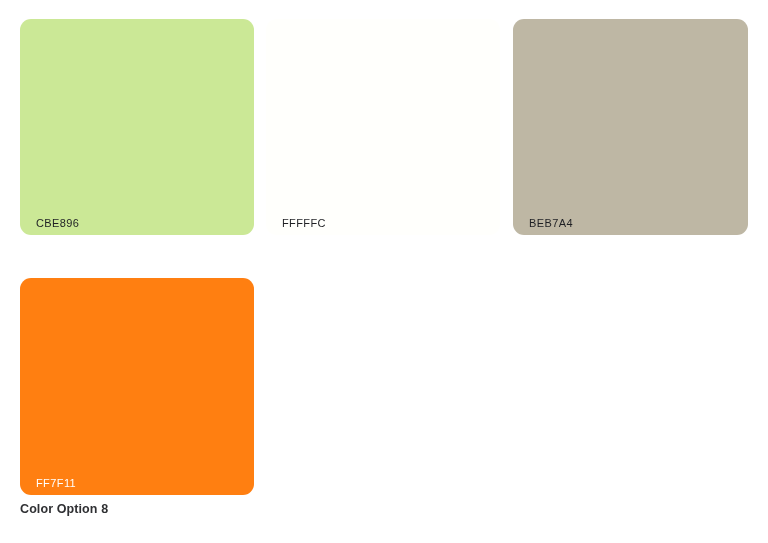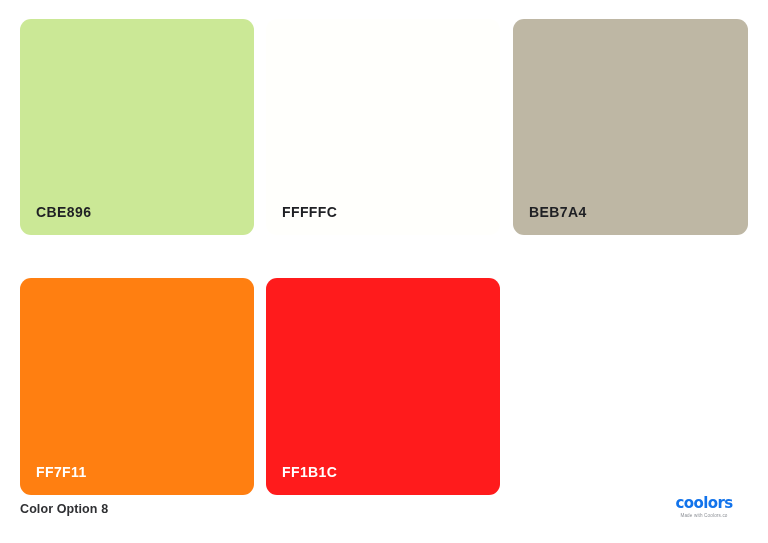--- a/index.html
+++ b/index.html
@@ -27,23 +27,23 @@
   
   .swatch {
     position: absolute;
     border-radius: 11px;
     box-sizing: border-box;
     overflow: hidden;
   }
   .swatch-label {
     position: absolute;
     left: 16px;
-    bottom: 16px;
-    font-size: 14px;
-    font-weight: bold;
+    bottom: 6px;
+    font-size: 11px;
+    font-weight: normal;
     letter-spacing: 0.4px;
     line-height: 1;
     white-space: nowrap;
   }
 
   
   .row-top    { top: 19px;  height: 216px; }
   .row-bottom { top: 245px; height: 217px; margin-top: 33px; }
 
   .col-1 { left: 20px;  width: 234px; }
@@ -102,24 +102,17 @@
   </div>
 
   <div class="swatch row-top col-3" style="background-color: rgb(190, 183, 164); padding-left: 41px;">
     <span class="swatch-label" style="color: rgb(31, 32, 36);">BEB7A4</span>
   </div>
 
   <div class="swatch row-bottom col-1" style="background-color: rgb(255, 127, 17);">
     <span class="swatch-label" style="color: rgb(255, 255, 255);">FF7F11</span>
   </div>
 
-  <div class="swatch row-bottom col-2" style="background-color: rgb(255, 27, 28);">
-    <span class="swatch-label" style="color: rgb(255, 255, 255);">FF1B1C</span>
-  </div>
 
   <div id="footer-caption">Color Option 8</div>
 
-  <div id="brand-logo">
-    <span id="brand-wordmark">coolors</span>
-    <span id="brand-subtext">Made with Coolors.co</span>
-  </div>
 
 </div>
 
 </body></html>

